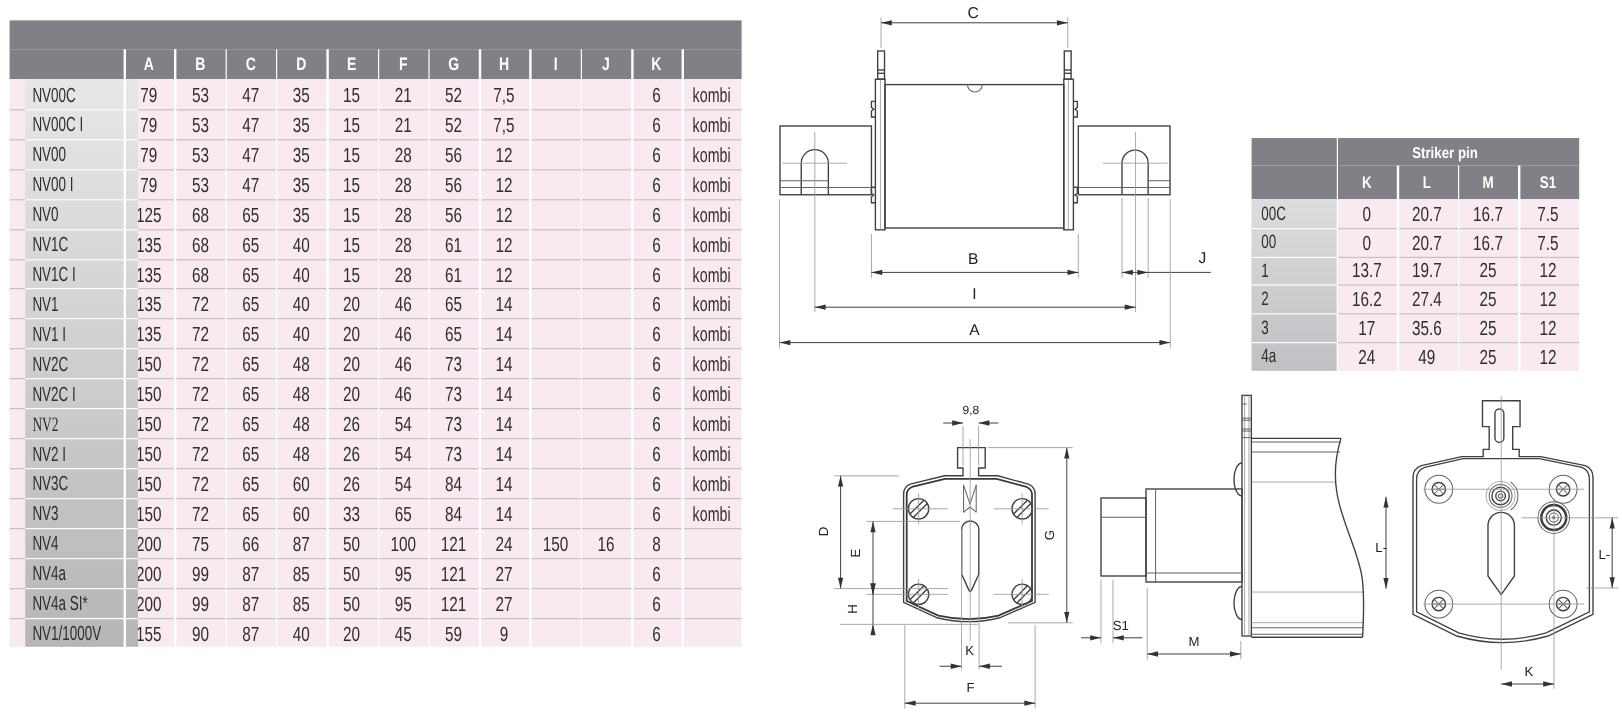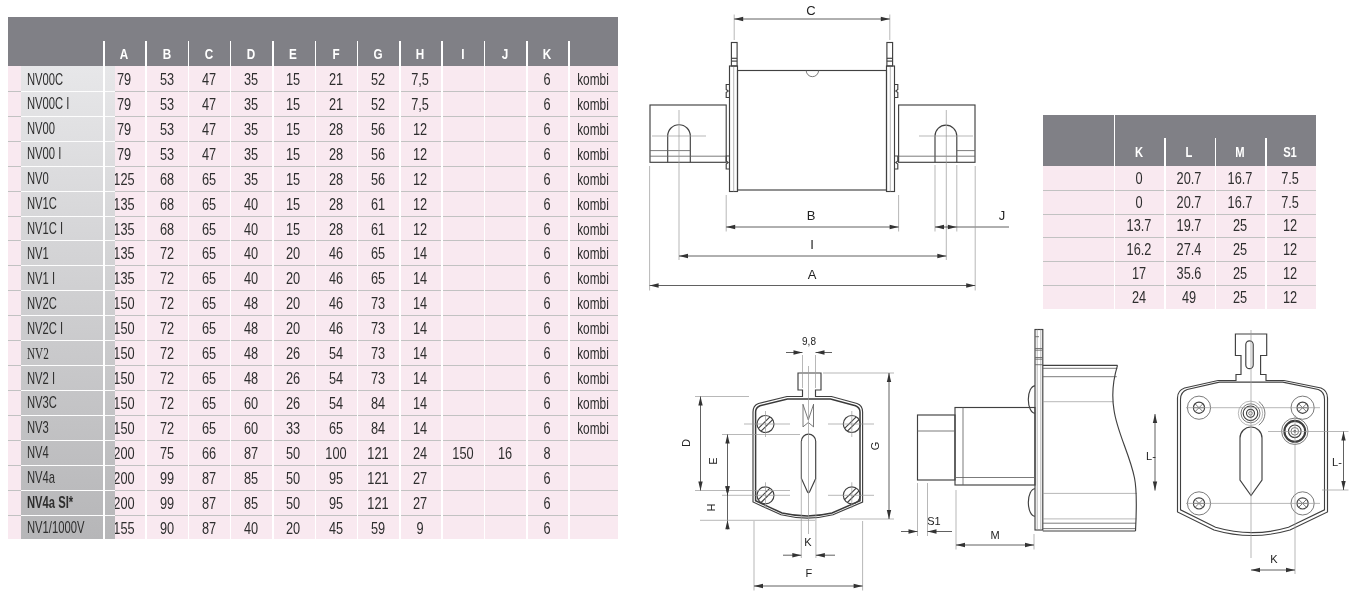--- a/index.html
+++ b/index.html
@@ -273,21 +273,21 @@
 <div class="lr" style="top:174.44px;text-decoration:underline;"><span class="ls">NV1</span></div>
 <div class="lr" style="top:199.36px;"><span class="ls">NV1 I</span></div>
 <div class="lr" style="top:224.28px;"><span class="ls">NV2C</span></div>
 <div class="lr" style="top:249.20px;"><span class="ls">NV2C I</span></div>
 <div class="lr" style="top:274.12px;font-family:Liberation Serif, serif;"><span class="ls">NV2</span></div>
 <div class="lr" style="top:299.04px;"><span class="ls">NV2 I</span></div>
 <div class="lr" style="top:323.96px;"><span class="ls">NV3C</span></div>
 <div class="lr" style="top:348.88px;"><span class="ls">NV3</span></div>
 <div class="lr" style="top:373.80px;"><span class="ls">NV4</span></div>
 <div class="lr" style="top:398.72px;"><span class="ls">NV4a</span></div>
-<div class="lr" style="top:423.64px;font-weight:bold;"><span class="ls">NV4a SI*</span></div>
+<div class="lr" style="top:423.64px;"><span class="ls">NV4a SI*</span></div>
 <div class="lr" style="top:448.56px;"><span class="ls">NV1/1000V</span></div>
 <div class="wsep" style="top:25px;"></div>
 <div class="wsep" style="top:50px;"></div>
 <div class="wsep" style="top:75px;"></div>
 <div class="wsep" style="top:100px;"></div>
 <div class="wsep" style="top:125px;"></div>
 <div class="wsep" style="top:150px;"></div>
 <div class="wsep" style="top:174px;"></div>
 <div class="wsep" style="top:199px;"></div>
 <div class="wsep" style="top:224px;"></div>
@@ -310,20 +310,21 @@
 <div class="vv" style="left:348.8px;"></div>
 <div class="vv" style="left:391.1px;"></div>
 <div class="vv" style="left:433.4px;"></div>
 <div class="vv" style="left:475.7px;"></div>
 <div class="vv" style="left:518.0px;"></div>
 <div class="vv" style="left:560.3px;"></div>
 </div>
 </div>
 <div id="t2" style="position:absolute;left:1043px;top:115px;width:272.5px;">
 <div style="position:relative;height:23.0px;background:#808086;">
+<div style="position:absolute;left:60.4px;width:202.0px;text-align:center;line-height:26.0px;color:#fff;font-weight:bold;font-size:13px;"><span style="display:inline-block;transform:scaleX(.85);">Striker pin</span></div>
 <div style="position:absolute;left:70.5px;top:0;width:1.5px;height:100%;background:#fff;"></div>
 </div>
 <div style="position:relative;height:28.0px;background:#808086;">
 <div class="hl2" style="left:95.75px;">K</div>
 <div class="hl2" style="left:146.25px;">L</div>
 <div class="hl2" style="left:196.75px;">M</div>
 <div class="hl2" style="left:247.25px;">S1</div>
 <div style="position:absolute;left:70.50px;top:0;width:1.5px;height:100%;background:#fff;"></div>
 <div style="position:absolute;left:121.00px;top:0;width:1.5px;height:100%;background:#fff;"></div>
 <div style="position:absolute;left:171.50px;top:0;width:1.5px;height:100%;background:#fff;"></div>
@@ -352,20 +353,33 @@
 <div class="sn" style="left:247.25px;top:96.02px;">12</div>
 <div class="sn" style="left:95.75px;top:119.85px;">24</div>
 <div class="sn" style="left:146.25px;top:119.85px;">49</div>
 <div class="sn" style="left:196.75px;top:119.85px;">25</div>
 <div class="sn" style="left:247.25px;top:119.85px;">12</div>
 <div class="hsep" style="top:24px;"></div>
 <div class="hsep" style="top:48px;"></div>
 <div class="hsep" style="top:71px;"></div>
 <div class="hsep" style="top:95px;"></div>
 <div class="hsep" style="top:119px;"></div>
+<div style="position:absolute;left:0;top:0;width:70.5px;height:100%;background:linear-gradient(rgb(221,221,223),rgb(192,192,196));">
+<div class="slr" style="top:0.00px;"><span class="sls">00C</span></div>
+<div class="slr" style="top:23.83px;"><span class="sls">00</span></div>
+<div class="slr" style="top:47.66px;"><span class="sls">1</span></div>
+<div class="slr" style="top:71.49px;"><span class="sls">2</span></div>
+<div class="slr" style="top:95.32px;"><span class="sls">3</span></div>
+<div class="slr" style="top:119.15px;"><span class="sls">4a</span></div>
+<div class="wsep" style="top:24px;"></div>
+<div class="wsep" style="top:48px;"></div>
+<div class="wsep" style="top:71px;"></div>
+<div class="wsep" style="top:95px;"></div>
+<div class="wsep" style="top:119px;"></div>
+</div>
 <div class="vv" style="left:70.50px;"></div>
 <div class="vv" style="left:121.00px;"></div>
 <div class="vv" style="left:171.50px;"></div>
 <div class="vv" style="left:222.00px;"></div>
 </div>
 </div>
 <svg width="1352" height="600" viewBox="0 0 1352 600" style="position:absolute;left:0;top:0;">
 <rect class="m" x="737.5" y="70.5" width="149" height="119.5"></rect>
 <path class="m8" d="M806.2,70.5 A6.2,6.2 0 0 0 818.6,70.5"></path>
 <rect class="m" x="729.5" y="66" width="8" height="125.5"></rect>

